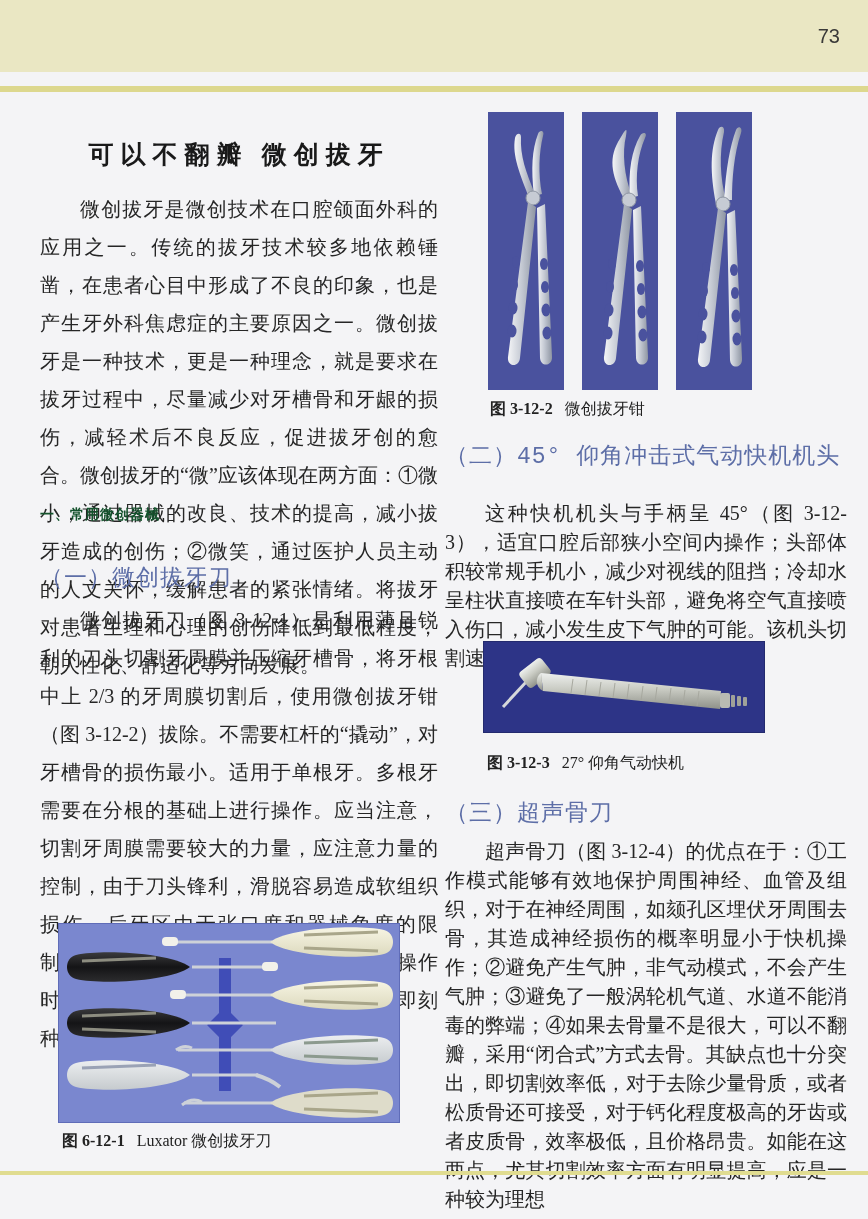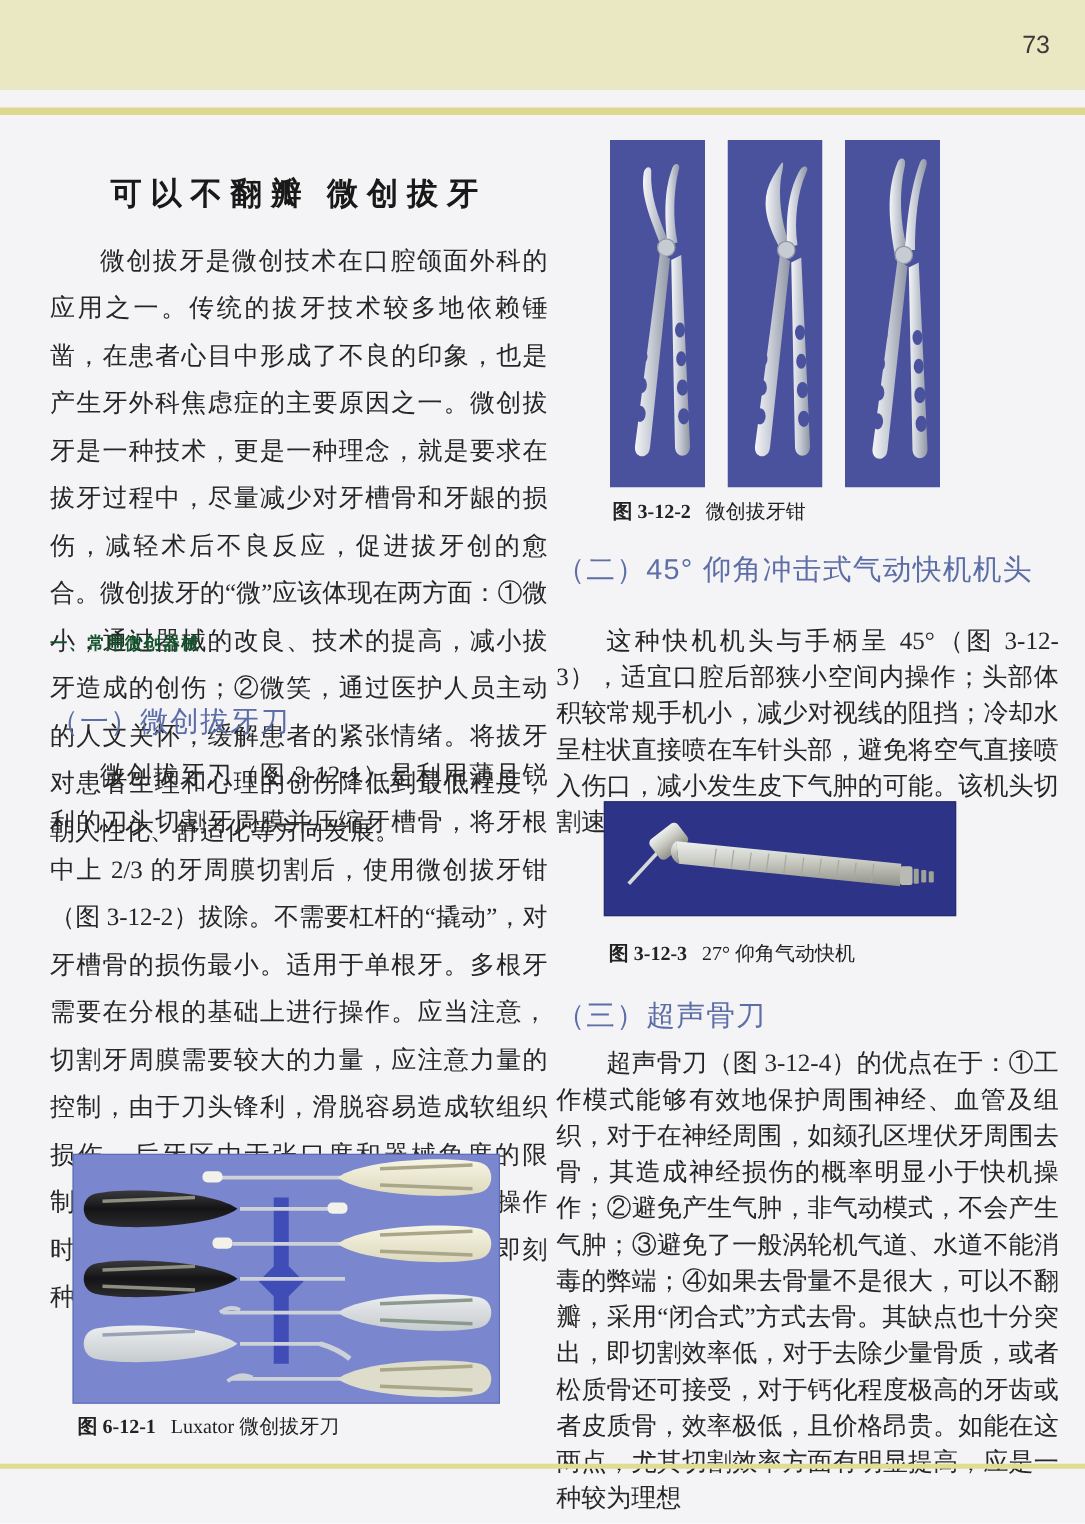--- a/index.html
+++ b/index.html
@@ -39,21 +39,21 @@
     font-size:20px; line-height:38px; text-align:justify;
     text-indent:2em; color:#262626;
   }
   .para-intro    { left:0; top:98px; }
   .h-dark {
     position:absolute; left:0; top:414px;
     font-size:14px; font-weight:bold; color:#14532d;
     font-family:"Liberation Sans","DejaVu Sans",sans-serif; letter-spacing:1px;
   }
   .h-light {
-    font-family:Liberation Sans, sans-serif;
+    font-family:Liberation Mono, monospace;
     color:#5d6ea7; font-size:23px; font-weight:normal; letter-spacing:1px;
   }
   .h-luxator { position:absolute; left:0; top:470px;text-align:center; }
   .para-luxator { left:0; top:509px; }
 
   .fig1-wrap { position:absolute; left:18px; top:831px; width:342px; height:200px; }
   .caption { position:absolute; font-size:16px; color:#222; white-space:nowrap; }
   .cap-label { font-weight:bold; margin-right:12px; }
   .cap1 { left:22px; top:1039px; }
 

